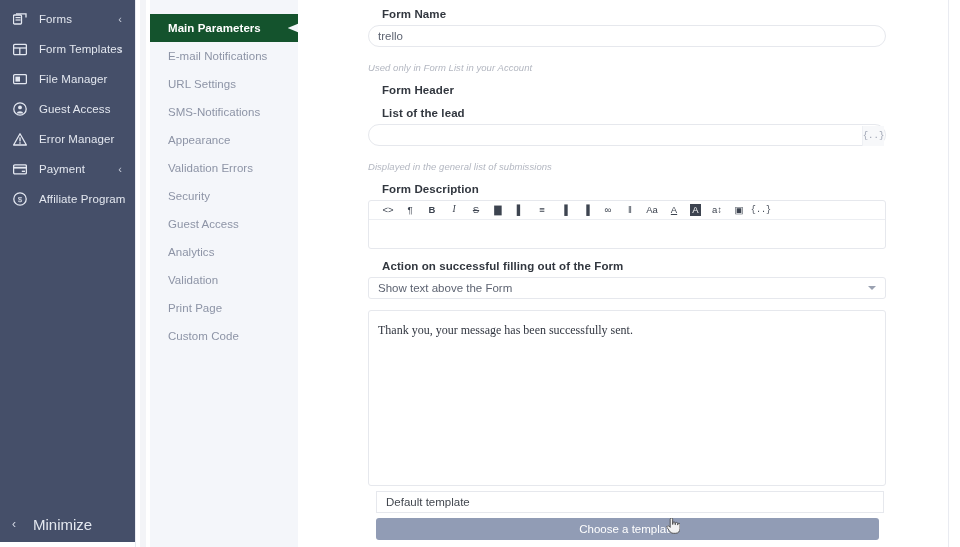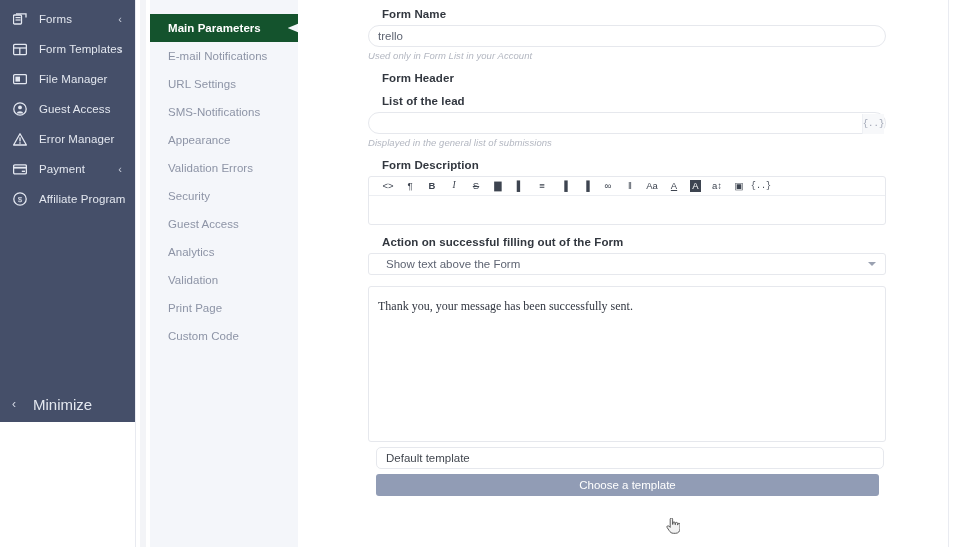--- a/index.html
+++ b/index.html
@@ -8,21 +8,21 @@
     width: 960px; height: 547px;
     overflow: hidden;
     background: #ffffff;
     font-family: "Liberation Sans", sans-serif;
     -webkit-font-smoothing: antialiased;
   }
   .app { position: relative; width: 960px; height: 547px; display: flex; }
 
   
   .sidebar {
-    width: 135px; height: 422px;
+    width: 135px; height: 542px;
     background: #454f69;
     flex: 0 0 135px;
     position: relative;
     padding-top: 2px;
     color: #d2d7e3;
   }
   .nav-item {
     display: flex; align-items: center;
     height: 30px; padding: 0 10px 0 10px;
     position: relative;
@@ -129,21 +129,21 @@
     font-size: 11.5px;
     color: #5e6472;
     padding: 0 9px;
     display: flex; align-items: center;
     position: relative;
   }
   .field-hint {
     font-size: 9.5px;
     font-style: italic;
     color: #b3b7c1;
-    margin-top: 3px;
+    margin-top: 15px;
     letter-spacing: .05px;
   }
   .field-block { margin-bottom: 11px; }
 
   .token-btn {
     position: absolute; right: 1px; top: 1px;
     width: 22px; height: 20px;
     background: #f7f8fa;
     border-left: 1px solid #eef0f4;
     display: flex; align-items: center; justify-content: center;
@@ -176,53 +176,53 @@
   }
   .editor-body { height: 28px; }
 
   
   .select-input {
     width: 518px; height: 22px;
     border: 1px solid #e6e8ed;
     border-radius: 3px;
     background: #fff;
     font-size: 11.5px; color: #5e6472;
-    padding: 0 17px;
+    padding: 0 9px;
     display: flex; align-items: center;
     position: relative; cursor: pointer;
   }
   .select-caret {
     position: absolute; right: 9px; top: 50%;
     transform: translateY(-50%);
     width: 0; height: 0;
     border-left: 4px solid transparent;
     border-right: 4px solid transparent;
     border-top: 4px solid #9aa1b1;
   }
 
   
   .msg-box {
-    width: 518px; height: 156px;
+    width: 518px; height: 176px;
     border: 1px solid #e6e8ed;
     border-radius: 3px;
     background: #fff;
     padding: 12px 9px 0 9px;
     margin-top: 9px;
   }
   .msg-text {
     font-family: "Liberation Serif", serif;
     font-size: 12px;
     color: #313640;
   }
 
   .template-input {
     width: 508px; height: 22px;
     margin: 5px 0 0 8px;
     border: 1px solid #e6e8ed;
-    border-radius: 5px;
+    border-radius: 0;
     background: #fff;
     font-size: 11.5px; color: #42474f;
     padding: 0 9px;
     display: flex; align-items: center;
   }
   .choose-btn {
     width: 503px; height: 22px;
     margin: 5px 0 0 8px;
     background: #919cb5;
     border: none; border-radius: 3px;

